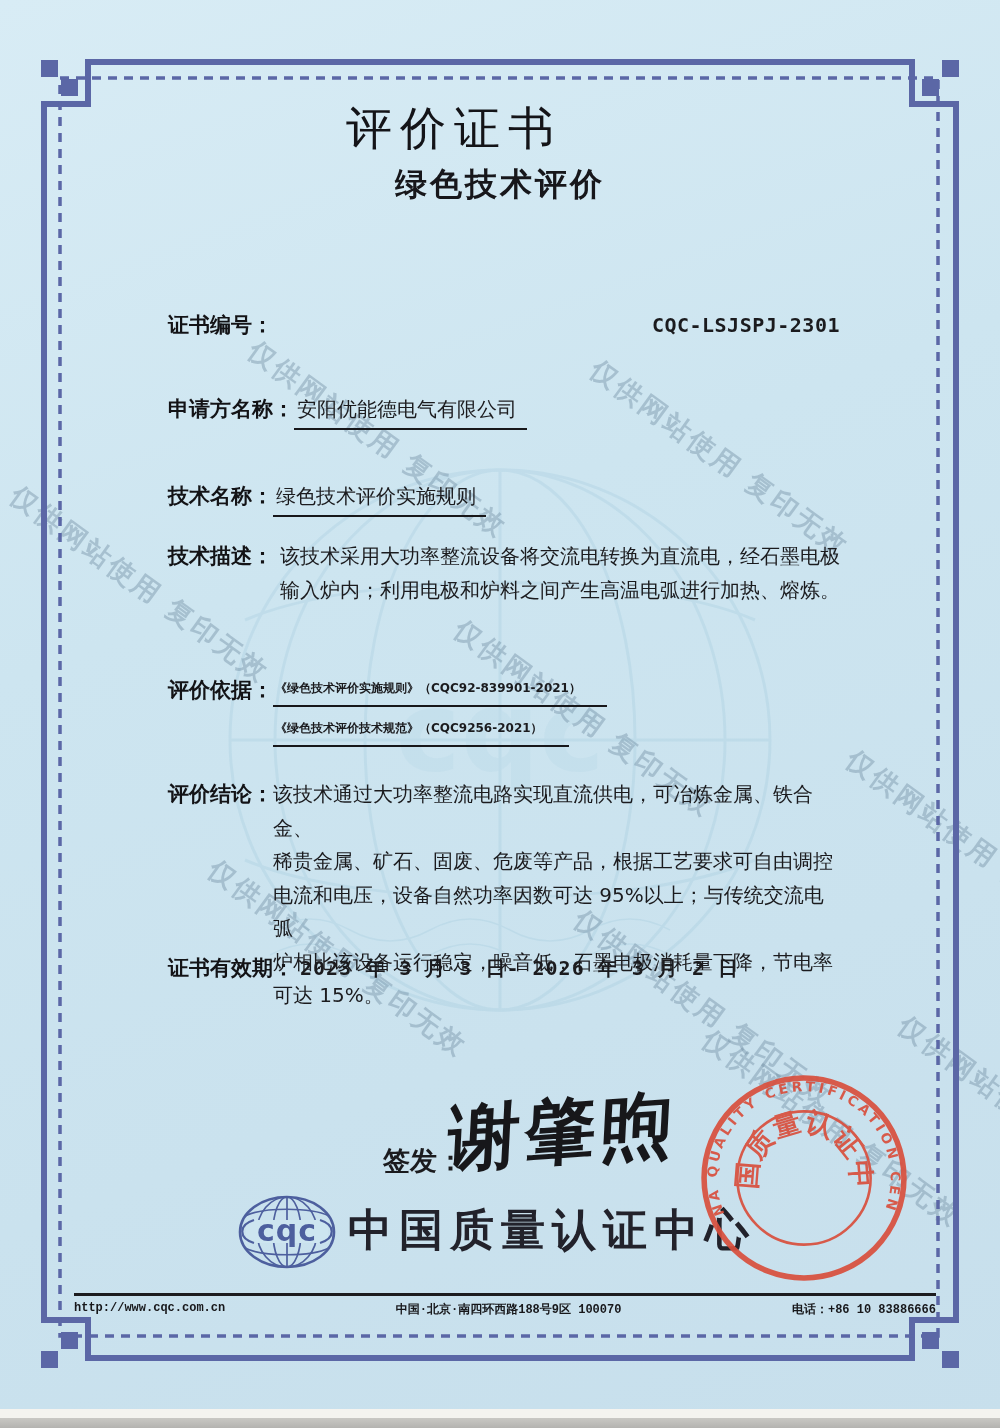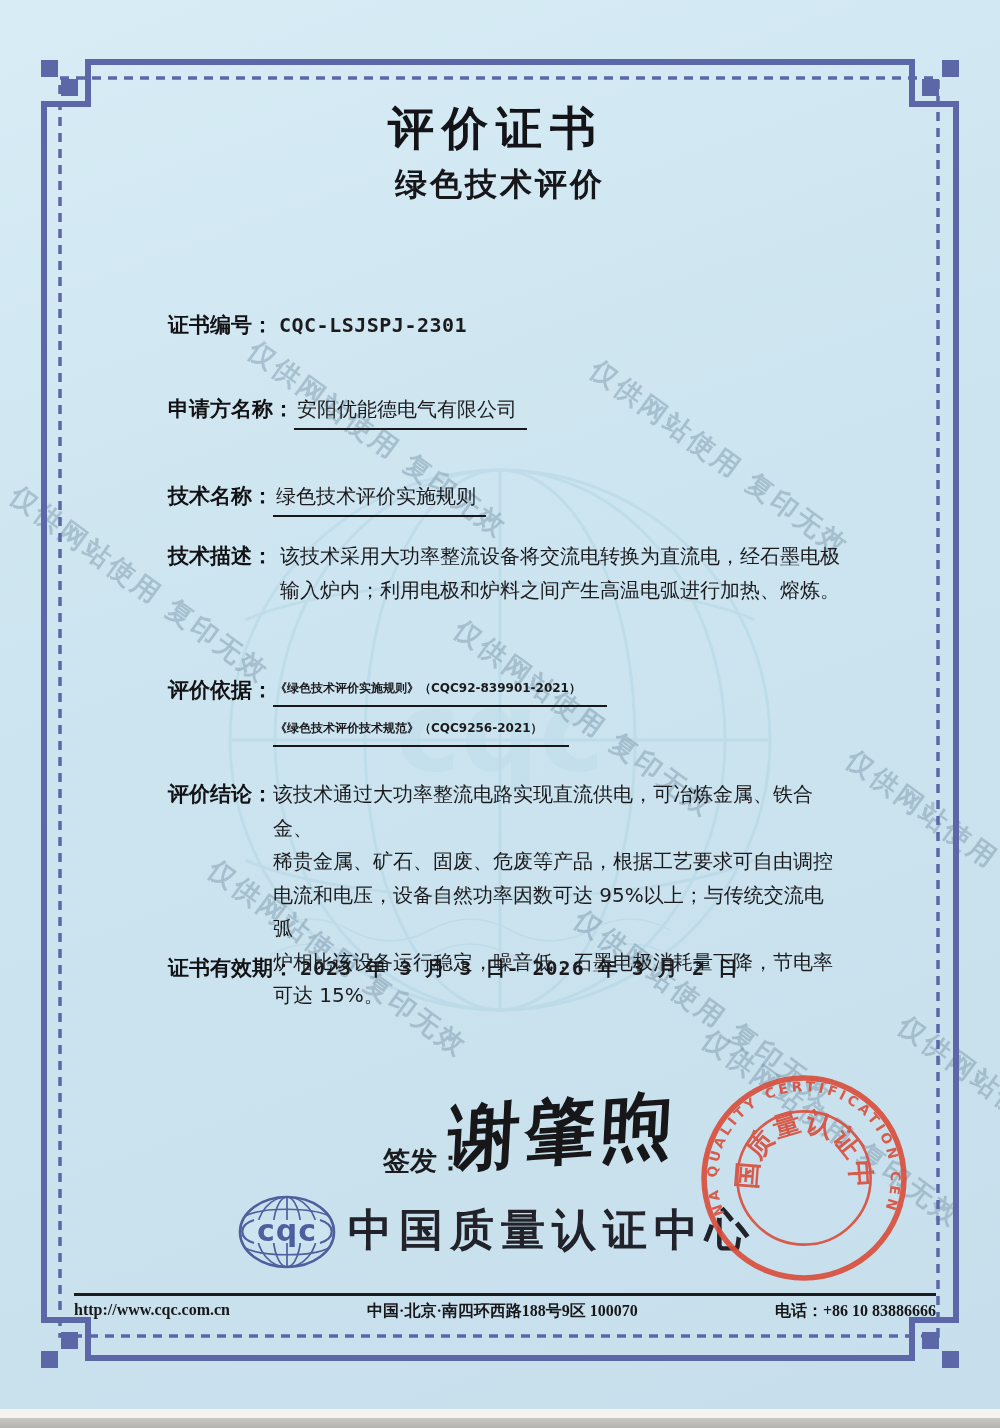--- a/index.html
+++ b/index.html
@@ -20,21 +20,21 @@
   .wm{
     position:absolute;
     font-size:27px;font-weight:700;letter-spacing:3px;
     color:rgba(112,140,162,.42);
     transform:rotate(36deg);transform-origin:0 0;
     white-space:nowrap;pointer-events:none;
   }
   
   .title{
     left:0;top:98px;width:908px;text-align:center;
-    font-size:46px;font-weight:700;letter-spacing:8px;color:#141418;padding-left:42px;
+    font-size:46px;font-weight:400;letter-spacing:8px;color:#141418;
   }
   .subtitle{
     left:0;top:163px;width:1000px;text-align:center;
     font-size:32px;font-weight:600;letter-spacing:3px;color:#17171b;
   }
   
   .row{left:168px;width:672px;display:flex;align-items:flex-start;}
   .lbl{
     flex:0 0 auto;font-size:21px;font-weight:800;color:#131316;
     line-height:32px;white-space:nowrap;
@@ -56,22 +56,22 @@
     left:348px;top:1201px;font-size:44px;font-weight:650;letter-spacing:7px;color:#22222b;white-space:nowrap;
   }
   
   svg.stamp{position:absolute;left:697px;top:1071px;width:214px;height:214px;opacity:.92;}
   .stamp-en{font-size:13.5px;font-weight:700;letter-spacing:3.4px;fill:#d94f3d;font-family:"DejaVu Sans",sans-serif;}
   .stamp-cn{font-size:27px;font-weight:700;letter-spacing:1px;fill:#d94f3d;}
   
   .footer-line{left:74px;top:1293px;width:862px;height:3px;background:#1c1c1f;}
   .footer{
     left:74px;top:1301px;width:862px;display:flex;justify-content:space-between;
-    font-family:Liberation Serif, serif;
-    font-size:16px;font-weight:600;color:#17171a;
+    font-family:Liberation Mono, monospace;
+    font-size:12px;font-weight:600;color:#17171a;
   }
   
   .edge-white{left:0;top:1409px;width:1000px;height:9px;background:#f4f3ef;}
   .edge-gray{left:0;top:1418px;width:1000px;height:10px;background:linear-gradient(#c9c8c4,#b4b3b0);}
 </style>
 </head>
 <body>
 
 <div class="page">
 
@@ -113,21 +113,21 @@
       <rect x="61" y="1332" width="17" height="17"></rect>
         <rect x="41" y="1351" width="17" height="17"></rect>
       <rect x="922" y="1332" width="17" height="17"></rect>
         <rect x="942" y="1351" width="17" height="17"></rect>
     </g>
   </svg>
 
   <div class="abs title">评价证书</div>
   <div class="abs subtitle">绿色技术评价</div>
 
-  <div class="abs row" style="top:309px;">
+  <div class="abs row" style="top:309px;justify-content:space-between;">
     <span class="lbl">证书编号：</span>
     <span class="val mono" style="margin-left:6px;">CQC-LSJSPJ-2301</span>
   </div>
 
   <div class="abs row" style="top:393px;">
     <span class="lbl">申请方名称：</span>
     <span class="val u">安阳优能德电气有限公司</span>
   </div>
 
   <div class="abs row" style="top:480px;">

